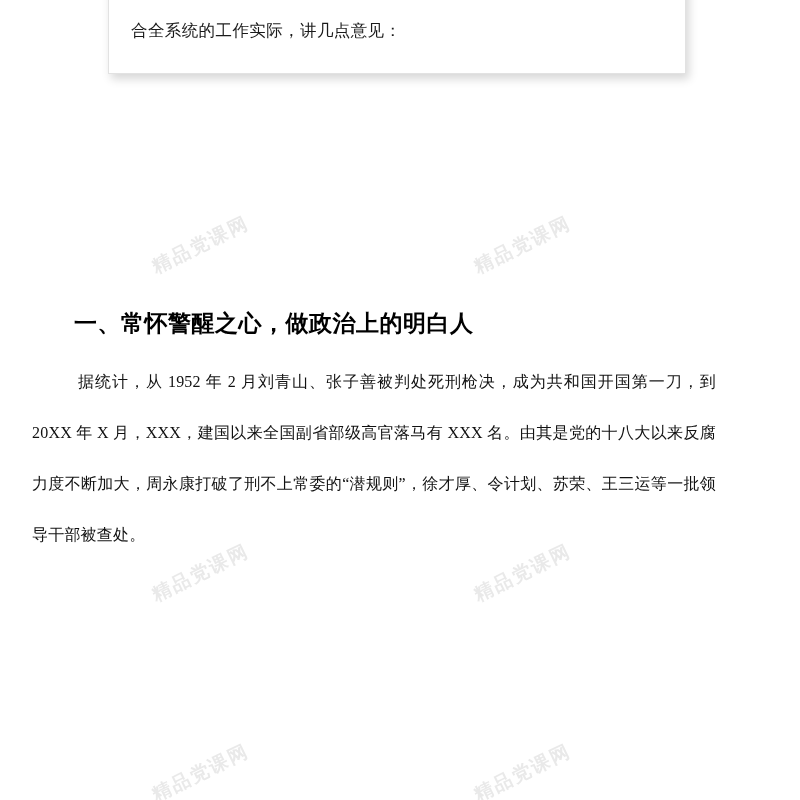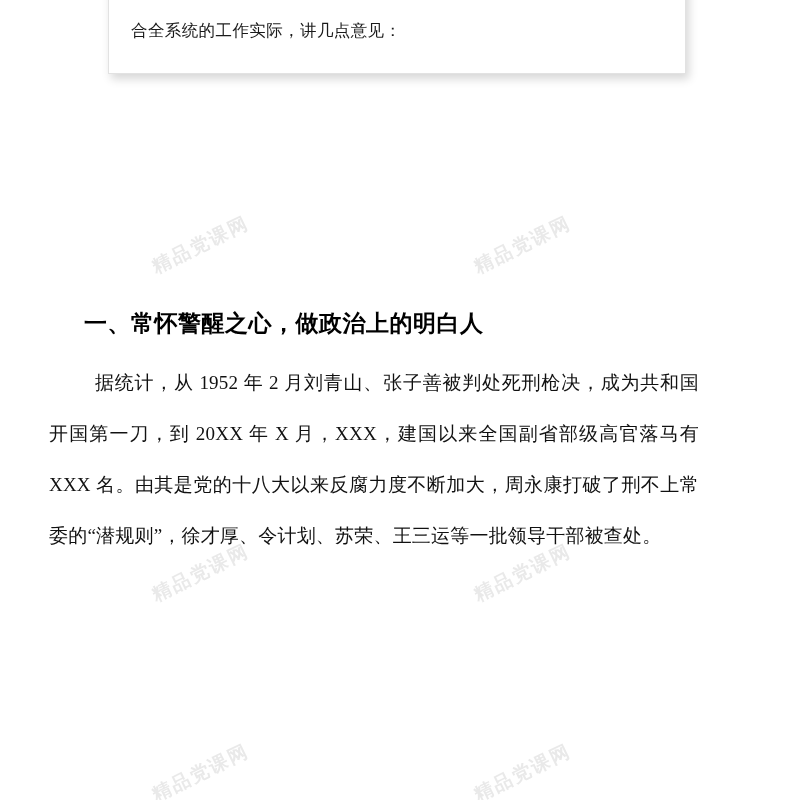--- a/index.html
+++ b/index.html
@@ -44,38 +44,38 @@
     letter-spacing: 0.4px;
     font-family: "Liberation Serif", "DejaVu Serif", serif;
   }
 
   
   .doc-body {
     position: absolute;
     left: 0;
     top: 300px;
     width: 748px;
-    padding: 0 38px;
+    padding: 0 28px;
     box-sizing: border-box;
   }
 
   .heading {
     font-size: 23px;
     font-weight: bold;
     color: #000000;
     margin: 0 0 10px 0;
     text-indent: 46px;
     letter-spacing: 0.5px;
     line-height: 46px;
     font-family: "Liberation Sans", sans-serif;
   }
 
   .para {
-    margin: 11px;
-    font-size: 19px;
+    margin: 4px;
+    font-size: 16px;
     line-height: 51px;
     color: #111111;
     text-align: justify;
     text-justify: inter-ideograph;
     text-indent: 46px;
     letter-spacing: 0.2px;
   }
   .para.tight {
     letter-spacing: -0.2px;
   }

